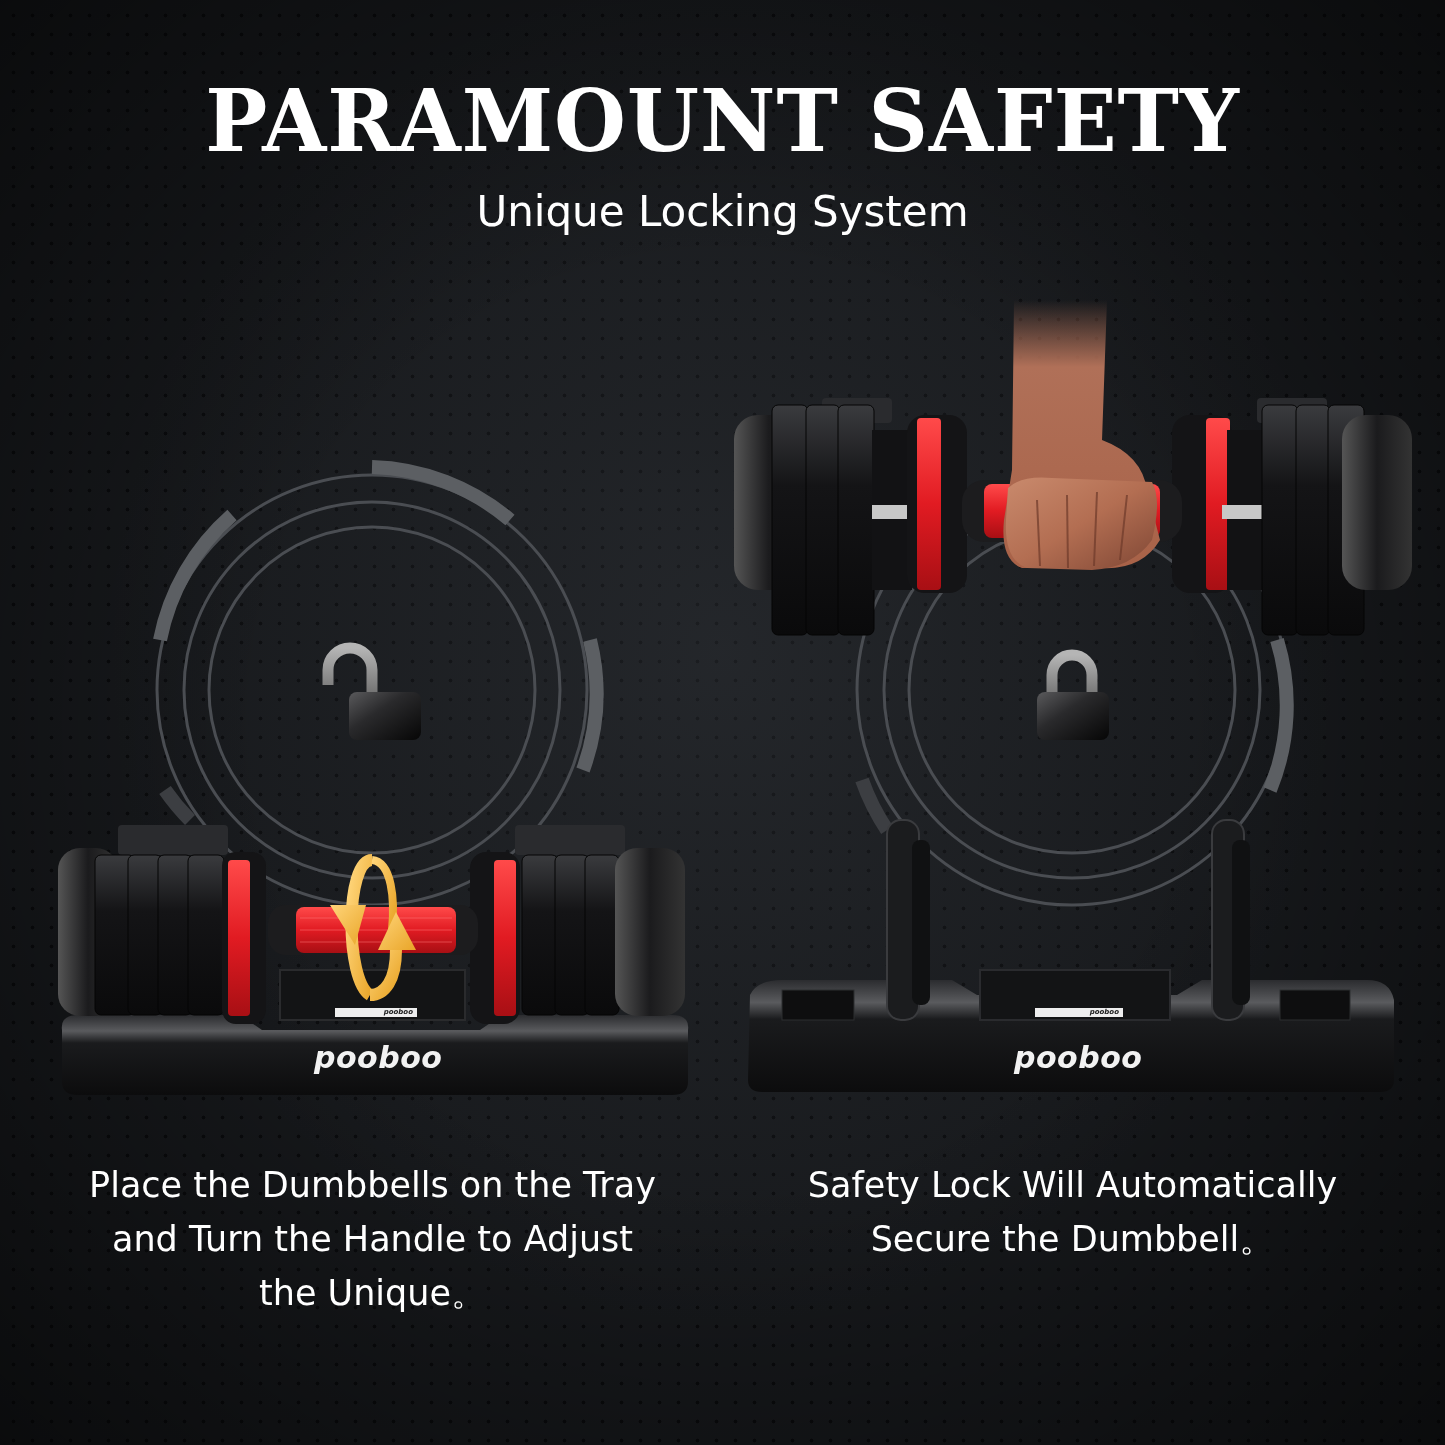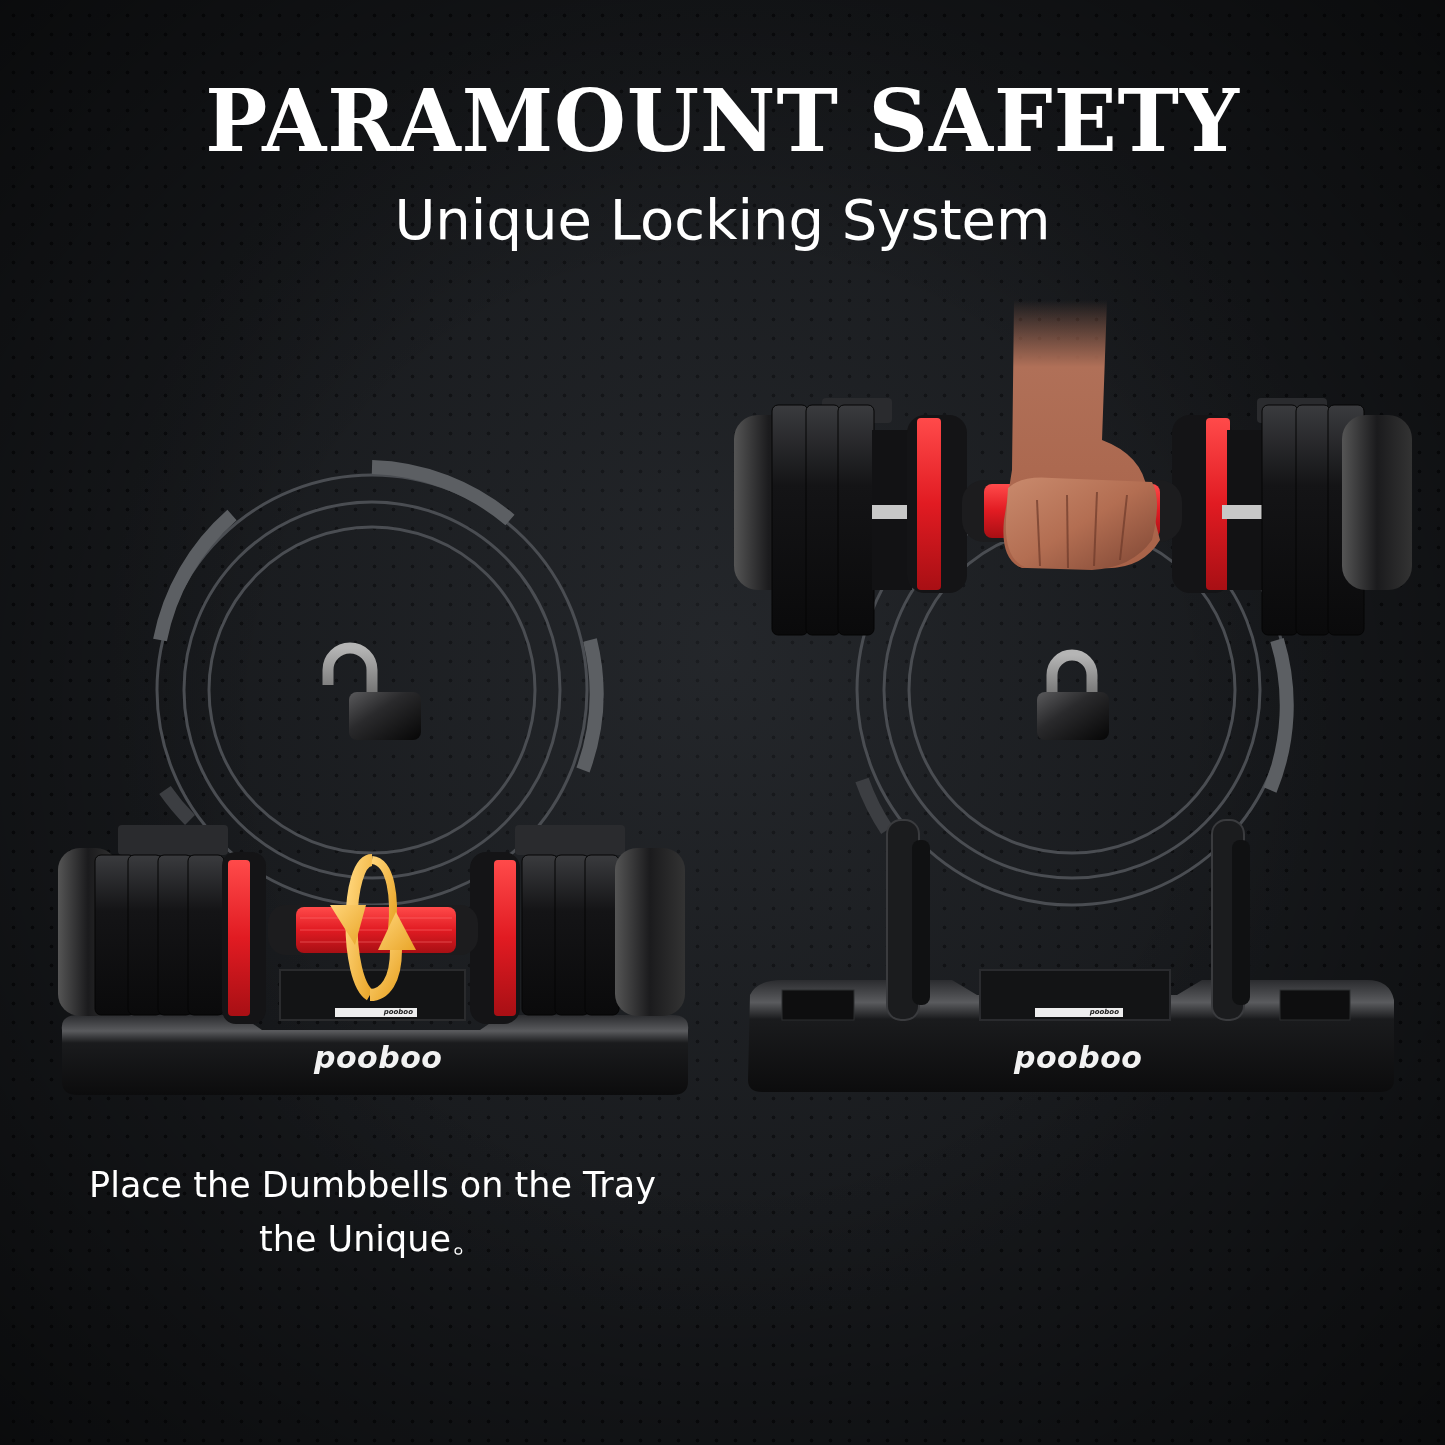--- a/index.html
+++ b/index.html
@@ -22,21 +22,21 @@
     .headline {
       position: absolute; left: 0; right: 0; top: 78px;
       text-align: center;
       font-family: "DejaVu Serif", serif;
       font-weight: bold; font-size: 86px; letter-spacing: 1px;
       transform: scaleX(0.96);
       line-height: 1;
     }
     .subtitle {
       position: absolute; left: 0; right: 0; top: 187px;
-      text-align: center; font-size: 56px; font-weight: normal;
+      text-align: center; font-size: 42px; font-weight: normal;
       font-family: "DejaVu Sans", sans-serif;
       letter-spacing: 0px;
     }
     .panel { position: absolute; }
     .panel svg { position: absolute; left: 0; top: 0; overflow: visible; }
     .caption {
       position: absolute; text-align: center;
       font-size: 35px; line-height: 54px;
       font-family: "DejaVu Sans", sans-serif;
     }
@@ -242,16 +242,19 @@
         <path d="M 405 495 L 398 560"></path>
       </g>
     </g>
   </svg>
   <div class="label-strip" style="left:313px; top:1008px; width:80px;">pooboo</div>
   <div class="brand" style="left:292px; top:1040px;">pooboo</div>
 </div>
 
 <div class="caption" style="left:40px; width:665px; top:1158px;">
   <div>Place the Dumbbells on the Tray</div>
+  <div>and Turn the Handle to Adjust</div>
   <div>the Unique。</div>
 </div>
 <div class="caption" style="left:740px; width:665px; top:1158px;">
+  <div>Safety Lock Will Automatically</div>
+  <div>Secure the Dumbbell。</div>
 </div>
 
 </body></html>

